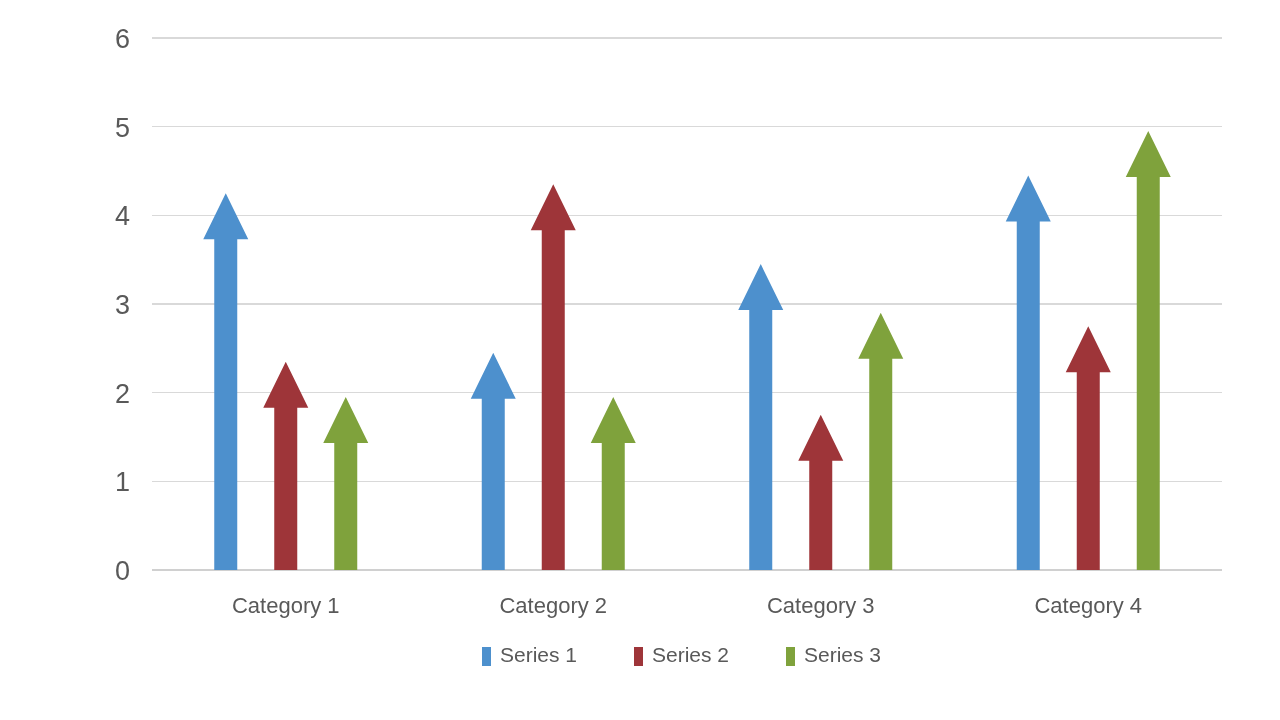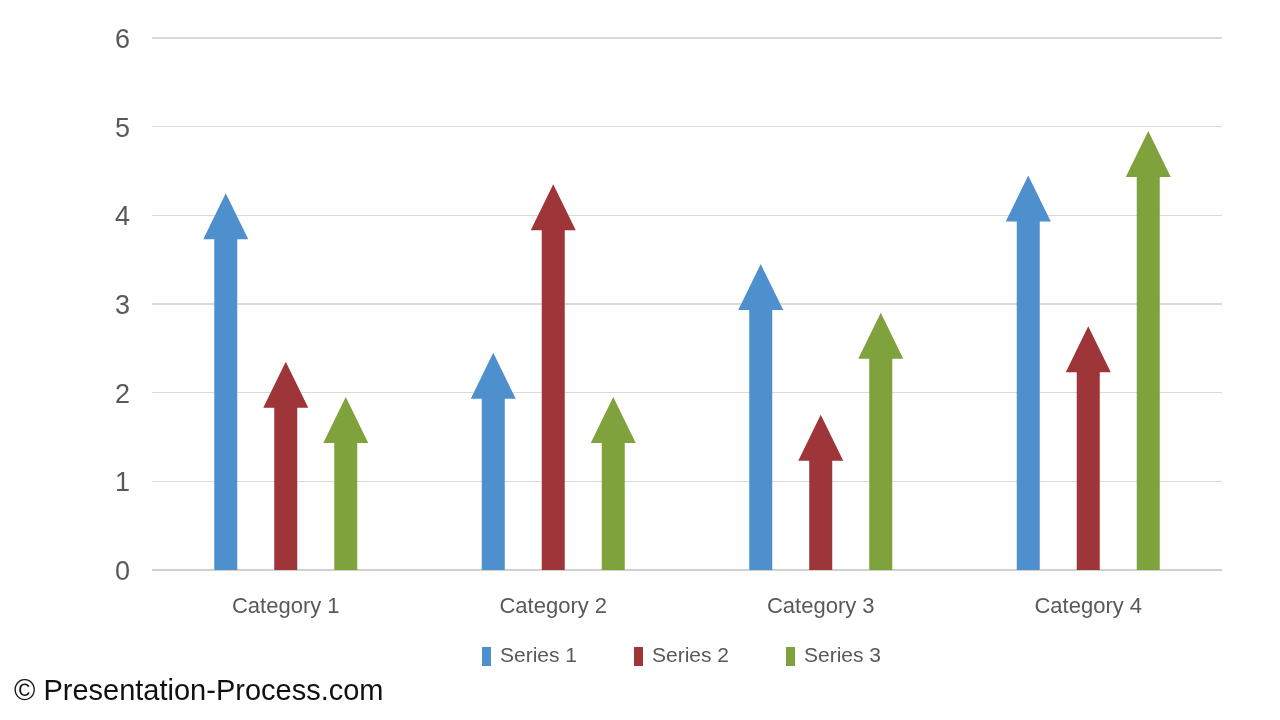--- a/index.html
+++ b/index.html
@@ -124,14 +124,13 @@
           <rect x="634" y="647" width="9" height="19" fill="#9E3539"></rect>
           <text x="652" y="662" class="legend-label">Series 2</text>
         </g>
         <g>
           <rect x="786" y="647" width="9" height="19" fill="#7FA23C"></rect>
           <text x="804" y="662" class="legend-label">Series 3</text>
         </g>
       </g>
   </svg>
 
-  <div class="watermark">© Presentation-Process.com</div>
 </div>
 
 </body></html>

